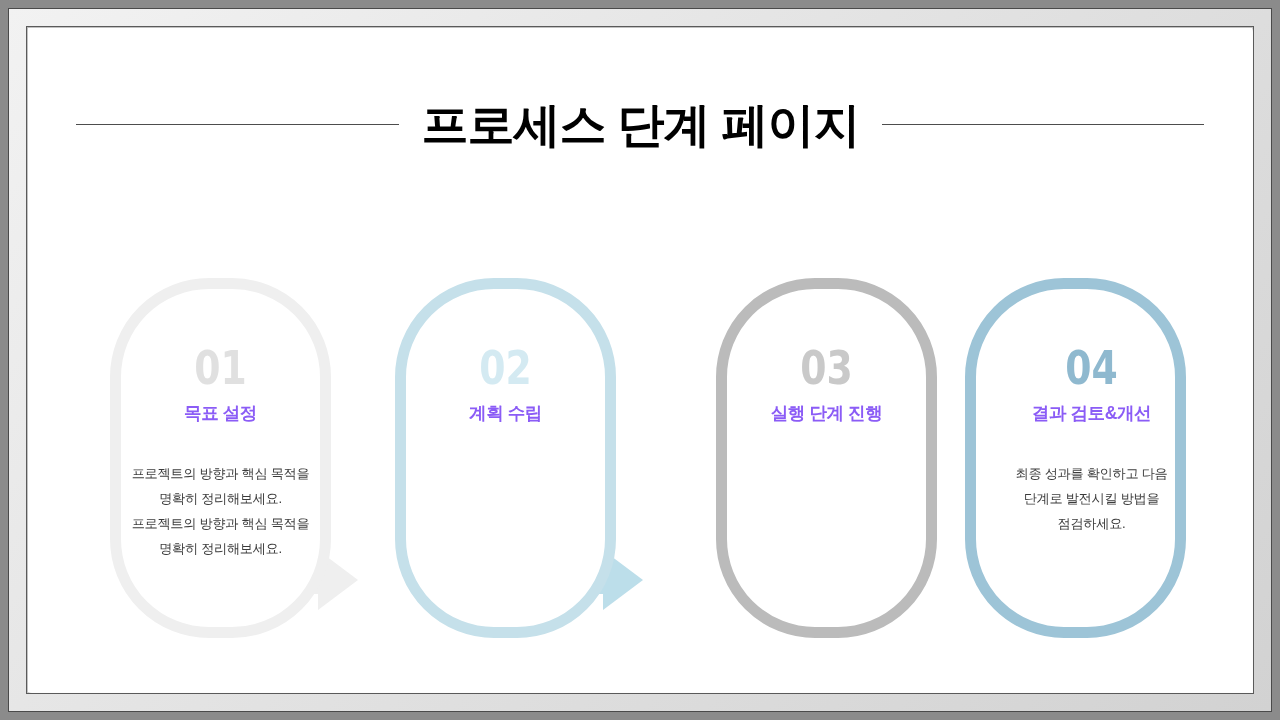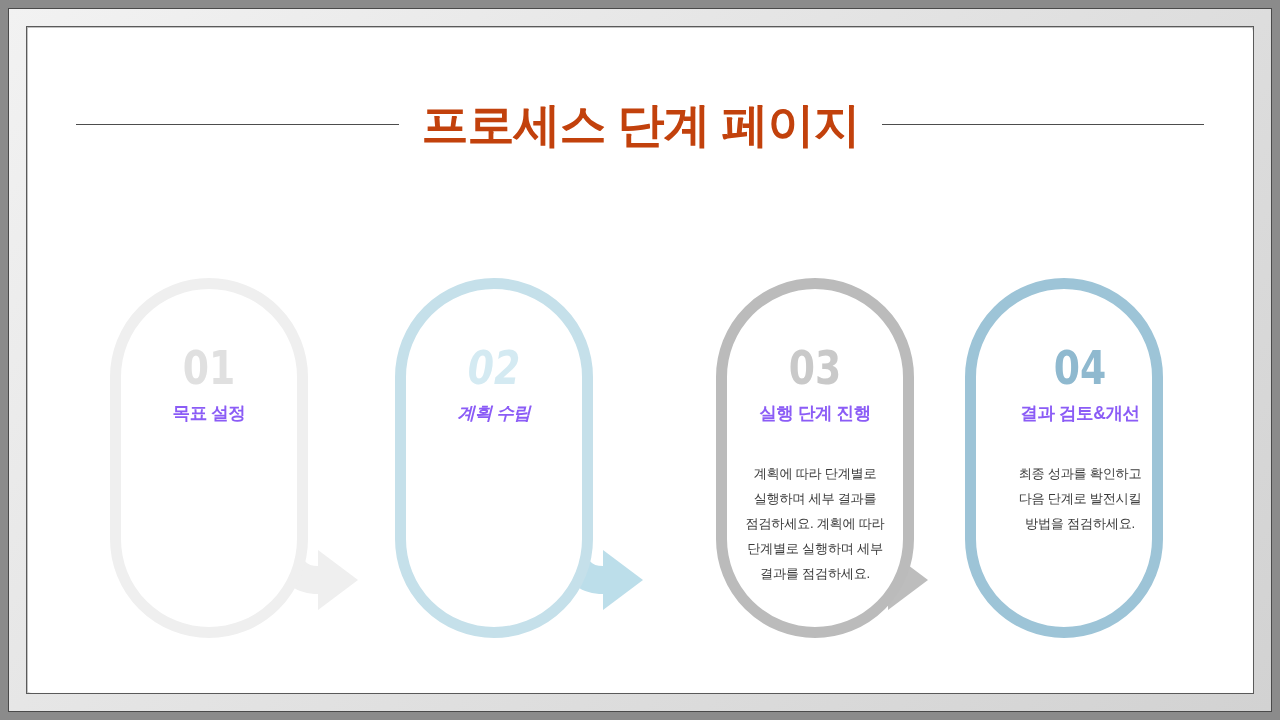--- a/index.html
+++ b/index.html
@@ -75,21 +75,21 @@
   
   #cards {
     position: absolute;
     left: 0; top: 225px;
     width: 1224px;
     height: 400px;
   }
   .card {
     position: absolute;
     top: 25px;
-    width: 198px;
+    width: 221px;
     height: 360px;
     box-sizing: border-box;
     border-style: solid;
     border-width: 11px;
     border-radius: 99px;
     background: #ffffff;
     z-index: 2;
   }
   .card-inner {
     position: relative;
@@ -154,21 +154,21 @@
 <body>
 
 <div id="frame-outer">
   <div id="frame-bevel"></div>
   <div id="frame-inner-shadow"></div>
 
   <div id="slide" style="background: rgb(255, 255, 255);">
 
     <div id="title-row">
       <div id="title-rule-left" class="title-rule" style="border-top-color: rgb(77, 77, 77);"></div>
-      <div id="page-title" style="color: #c2410c;">프로세스 단계 페이지</div>
+      <div id="page-title" style="color: #000000;">프로세스 단계 페이지</div>
       <div id="title-rule-right" class="title-rule" style="border-top-color: rgb(77, 77, 77);"></div>
     </div>
 
     <div id="cards">
 
       <div class="arrow" id="arrow-1">
         <svg viewBox="0 0 86 96" xmlns="http://www.w3.org/2000/svg">
           <path id="arrow-path-1" d="M4,0 L4,30 C4,52 22,62 42,62 L42,78 L82,48 L42,18 L42,34 C30,34 26,28 26,18 L26,0 Z" fill="#efefef"></path>
         </svg>
       </div>
@@ -182,35 +182,35 @@
       <div class="arrow" id="arrow-3">
         <svg viewBox="0 0 86 96" xmlns="http://www.w3.org/2000/svg">
           <path id="arrow-path-3" d="M4,0 L4,30 C4,52 22,62 42,62 L42,78 L82,48 L42,18 L42,34 C30,34 26,28 26,18 L26,0 Z" fill="#bdbdbd"></path>
         </svg>
       </div>
 
       <div class="card" id="card-1" style="border-color: rgb(239, 239, 239);">
         <div class="card-inner">
           <div class="card-number" style="color: rgb(224, 224, 224);">01</div>
           <div class="card-title">목표 설정</div>
-        </div>
-      </div>
-
-      <div class="card" id="card-2" style="border-color: rgb(197, 224, 234); font-style: italic;">
+          <div class="card-desc">프로젝트의 방향과 핵심 목적을 명확히 정리해보세요. 프로젝트의 방향과 핵심 목적을 명확히 정리해보세요.</div>
+        </div>
+      </div>
+
+      <div class="card" id="card-2" style="border-color: rgb(197, 224, 234);">
         <div class="card-inner">
           <div class="card-number" style="color: rgb(212, 234, 242);">02</div>
           <div class="card-title">계획 수립</div>
         </div>
       </div>
 
       <div class="card" id="card-3" style="border-color: rgb(187, 187, 187); margin-left: 36px;">
         <div class="card-inner">
           <div class="card-number" style="color: rgb(201, 201, 201);">03</div>
           <div class="card-title">실행 단계 진행</div>
-          <div class="card-desc">계획에 따라 단계별로 실행하며 세부 결과를 점검하세요. 계획에 따라 단계별로 실행하며 세부 결과를 점검하세요.</div>
         </div>
       </div>
 
       <div class="card" id="card-4" style="border-color: rgb(157, 196, 215); padding-left: 32px;">
         <div class="card-inner">
           <div class="card-number" style="color: rgb(143, 185, 207);">04</div>
           <div class="card-title">결과 검토&amp;개선</div>
           <div class="card-desc">최종 성과를 확인하고 다음 단계로 발전시킬 방법을 점검하세요.</div>
         </div>
       </div>

